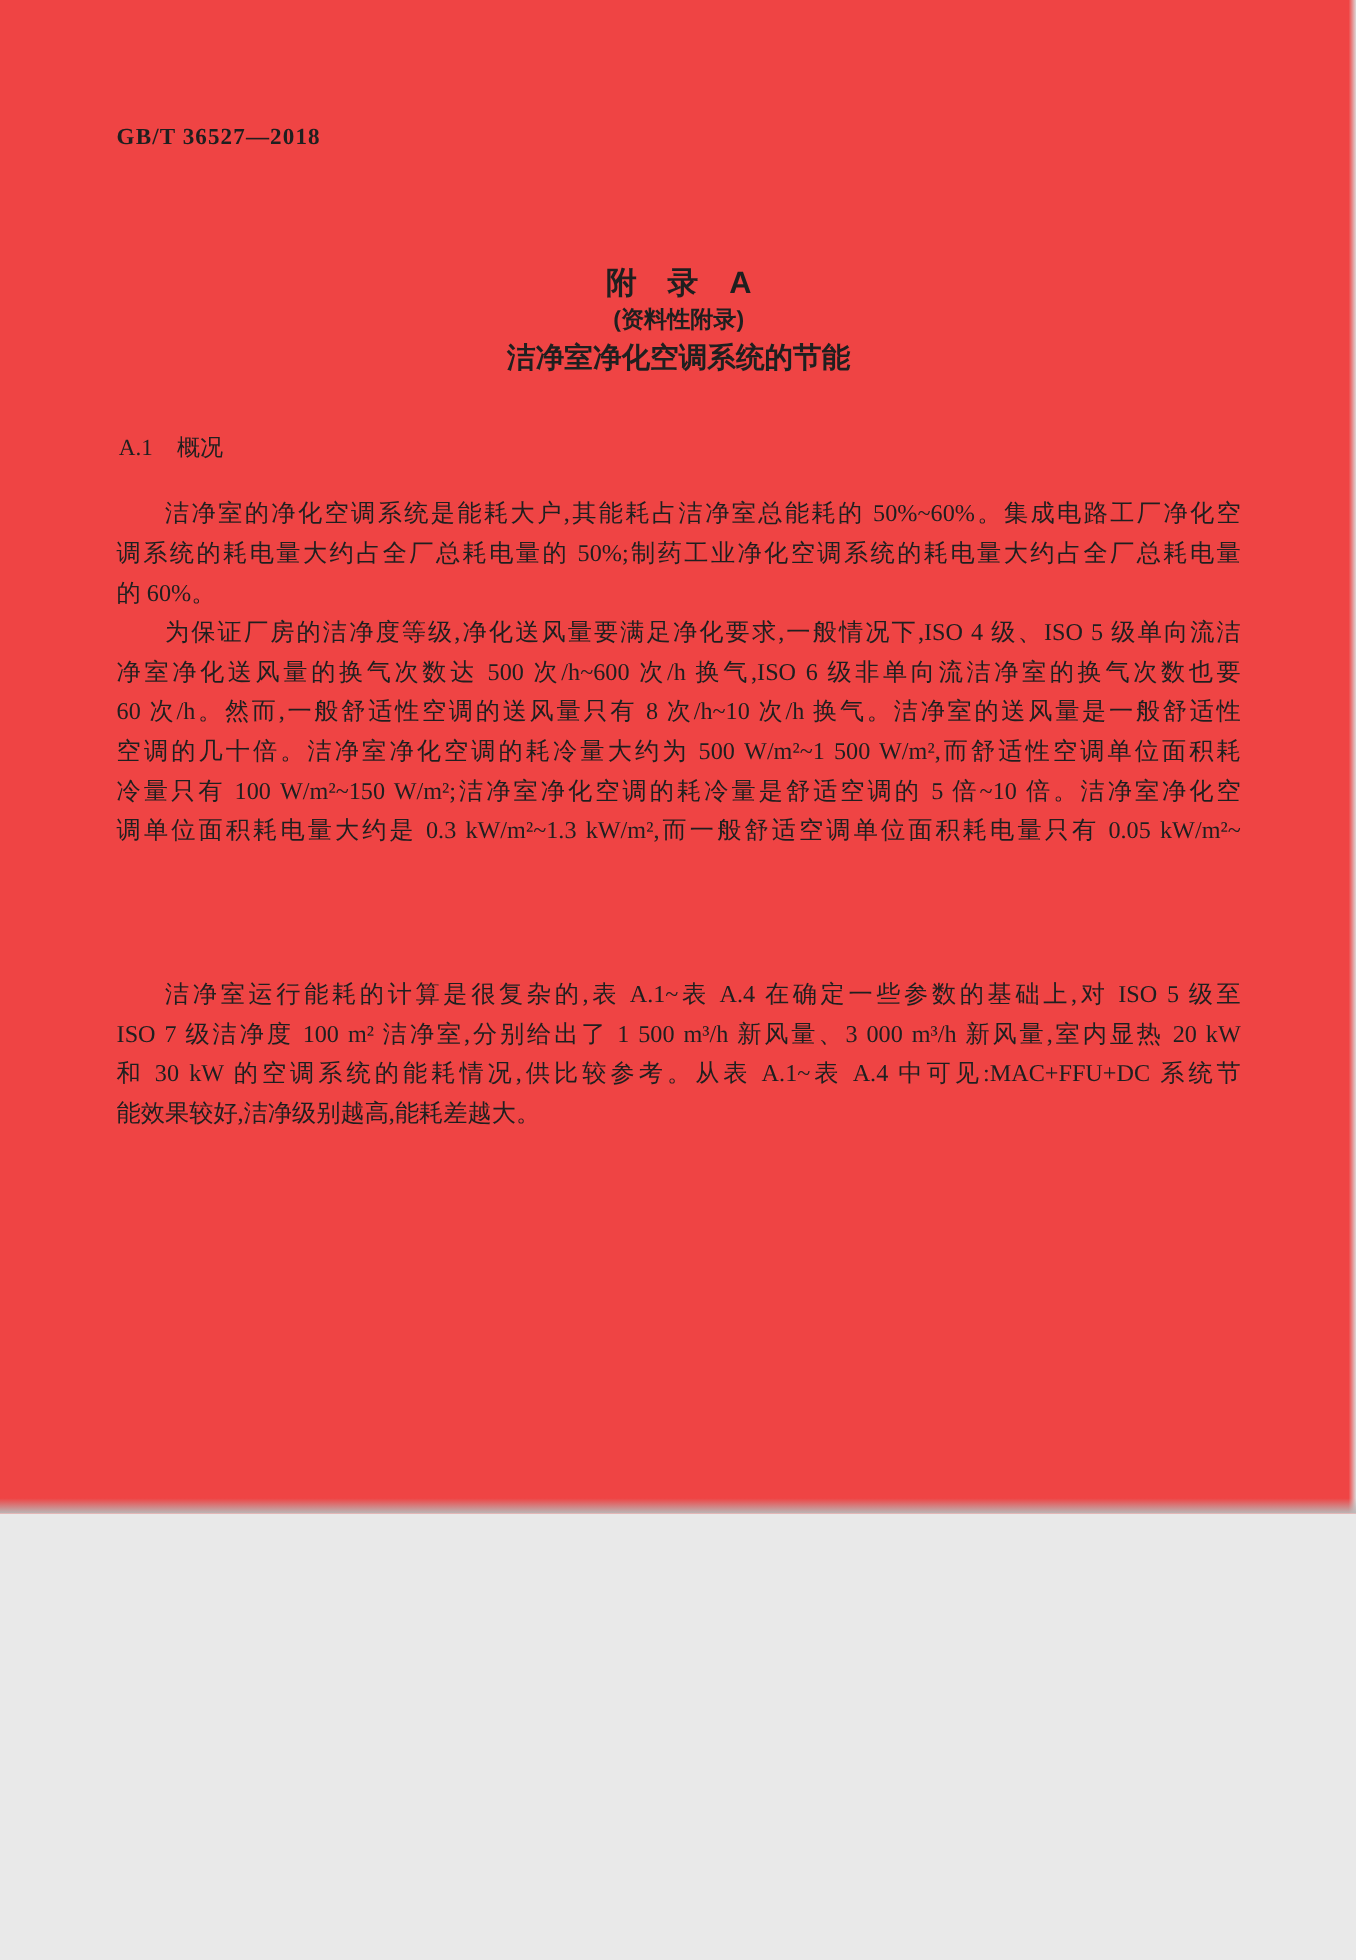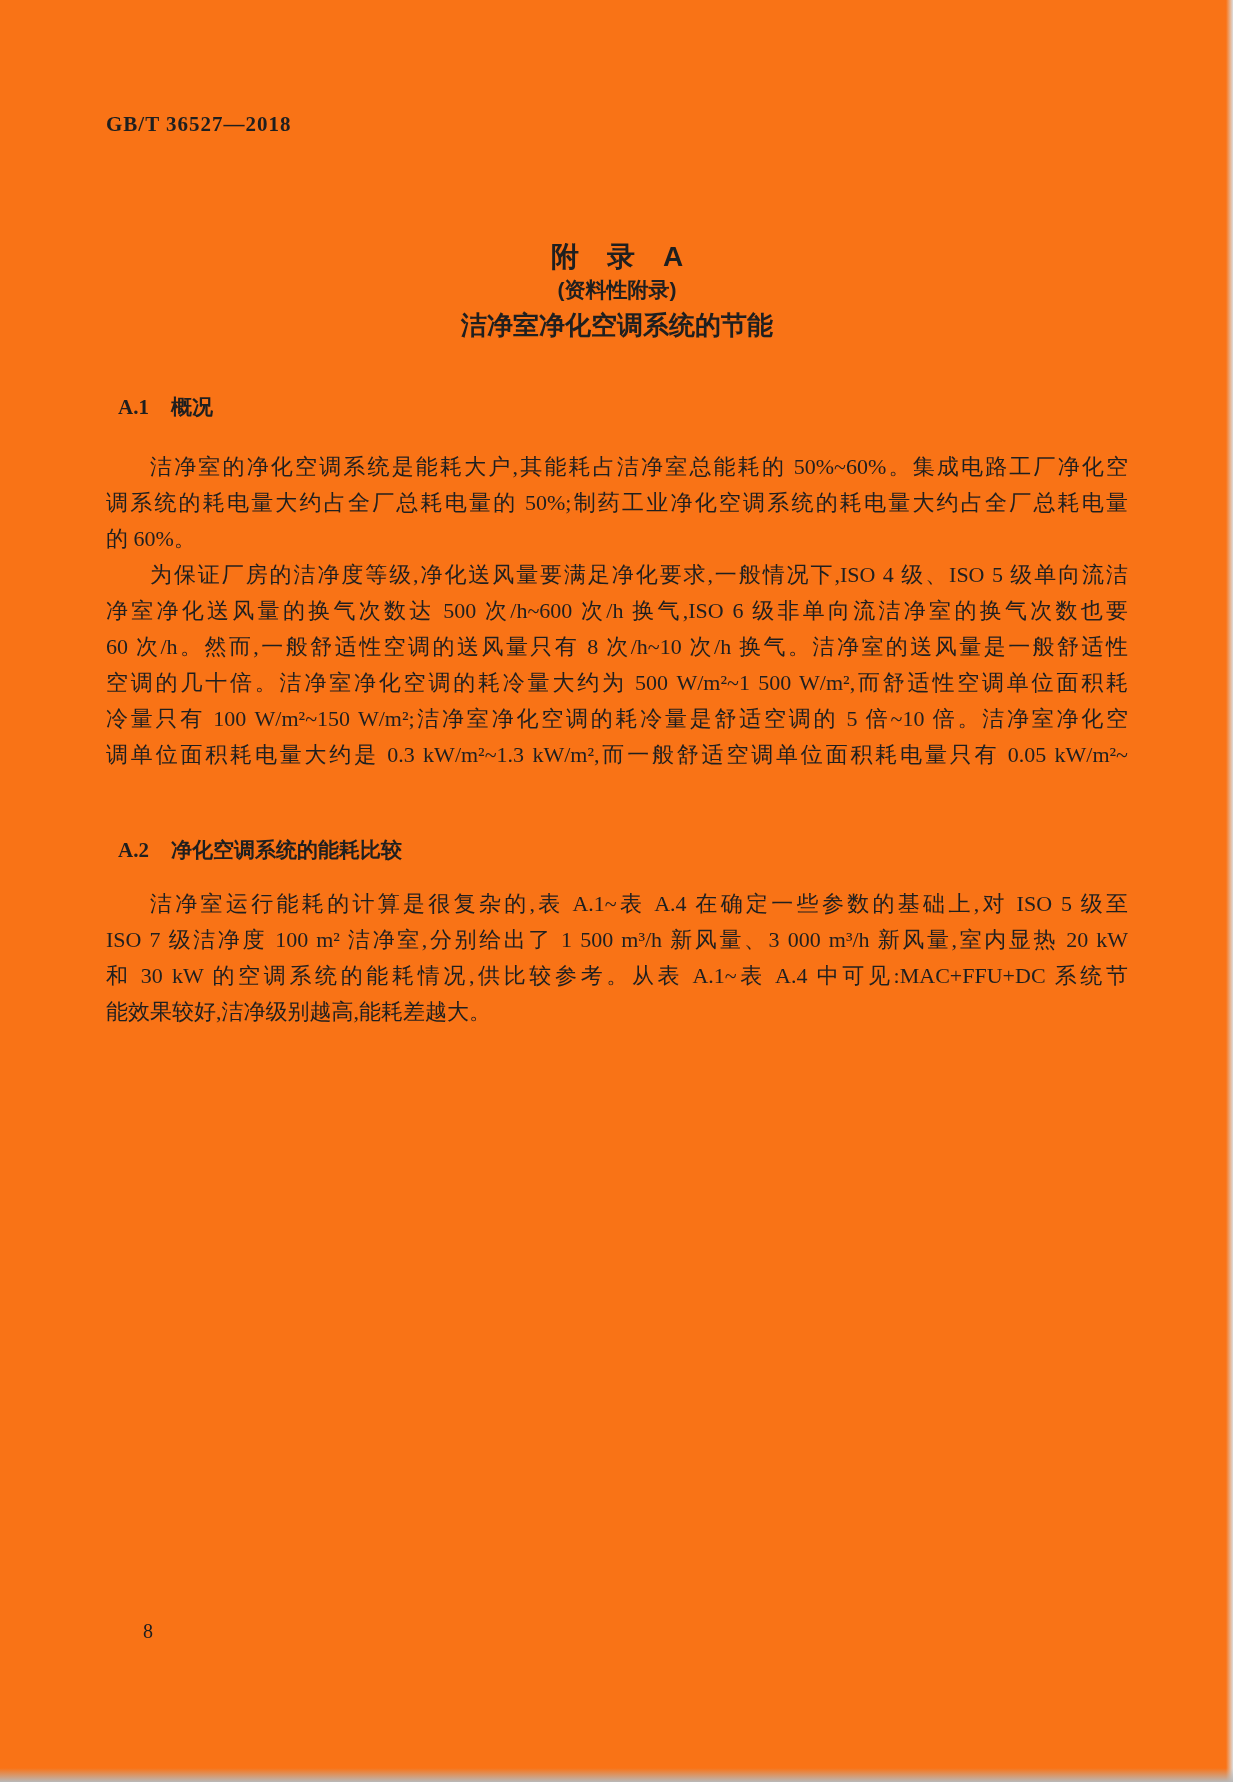--- a/index.html
+++ b/index.html
@@ -1,21 +1,21 @@
 <!DOCTYPE html>
 <html lang="zh"><head>
 <meta charset="utf-8">
 <style>
   html,body { margin:0; padding:0; background:#e9e9e9; }
   .page {
     position: relative;
     width: 1233px;
-    height: 1782px;
+    height: 1376px;
     margin: 0 auto;
-    background: #f97316;
+    background: #ef4444;
     overflow: hidden;
     color: #1f1f1f;
     font-family: "Liberation Serif", "DejaVu Serif", serif;
   }
   
   .page::after {
     content:"";
     position:absolute; left:0; right:0; bottom:0; height:14px;
     background: linear-gradient(to bottom, rgba(255,255,255,0), #b9b9b9);
     pointer-events:none;
@@ -33,22 +33,22 @@
     font-family:"Liberation Serif","DejaVu Serif",serif;
   }
 
   .title-block { position:absolute; left:106px; width:1022px; text-align:center; }
   .t-appendix  { top:238px; font-size:28px; font-weight:700; }
   .t-sub       { top:276px; font-size:21px; font-weight:700; }
   .t-topic     { top:308px; font-size:26px; font-weight:700; }
   .title-block div { font-family:"Liberation Sans","DejaVu Sans",sans-serif; }
 
   .section-heading {
-    position:absolute; left:118px; width:1022px;
-    font-size:21px; font-weight:700;
+    position:absolute; left:108px; width:1022px;
+    font-size:21px; font-weight:400;
     font-family:"Liberation Sans","DejaVu Sans",sans-serif;
   }
   .section-heading .sec-no { margin-right:22px; font-family:"Liberation Serif","DejaVu Serif",serif; }
 
   .para {
     position:absolute; left:106px; width:1022px;
     font-size:22px; line-height:36px;
   }
   .line { text-align:justify; text-align-last:justify; }
   .line.first { text-indent:2em; }
@@ -88,23 +88,20 @@
 
   <div class="para" style="top:557px;">
     <div class="line first">为保证厂房的洁净度等级,净化送风量要满足净化要求,一般情况下,ISO 4 级、ISO 5 级单向流洁</div>
     <div class="line">净室净化送风量的换气次数达 500 次/h~600 次/h 换气,ISO 6 级非单向流洁净室的换气次数也要</div>
     <div class="line">60 次/h。然而,一般舒适性空调的送风量只有 8 次/h~10 次/h 换气。洁净室的送风量是一般舒适性</div>
     <div class="line">空调的几十倍。洁净室净化空调的耗冷量大约为 500 W/m²~1 500 W/m²,而舒适性空调单位面积耗</div>
     <div class="line">冷量只有 100 W/m²~150 W/m²;洁净室净化空调的耗冷量是舒适空调的 5 倍~10 倍。洁净室净化空</div>
     <div class="line">调单位面积耗电量大约是 0.3 kW/m²~1.3 kW/m²,而一般舒适空调单位面积耗电量只有 0.05 kW/m²~</div>
   </div>
 
-  <div class="section-heading" style="top:836px;">
-    <span class="sec-no">A.2</span><span>净化空调系统的能耗比较</span>
-  </div>
 
   <div class="para" style="top:886px;">
     <div class="line first">洁净室运行能耗的计算是很复杂的,表 A.1~表 A.4 在确定一些参数的基础上,对 ISO 5 级至</div>
     <div class="line">ISO 7 级洁净度 100 m² 洁净室,分别给出了 1 500 m³/h 新风量、3 000 m³/h 新风量,室内显热 20 kW</div>
     <div class="line">和 30 kW 的空调系统的能耗情况,供比较参考。从表 A.1~表 A.4 中可见:MAC+FFU+DC 系统节</div>
     <div class="line last">能效果较好,洁净级别越高,能耗差越大。</div>
   </div>
 
   <div class="page-number">8</div>
 

